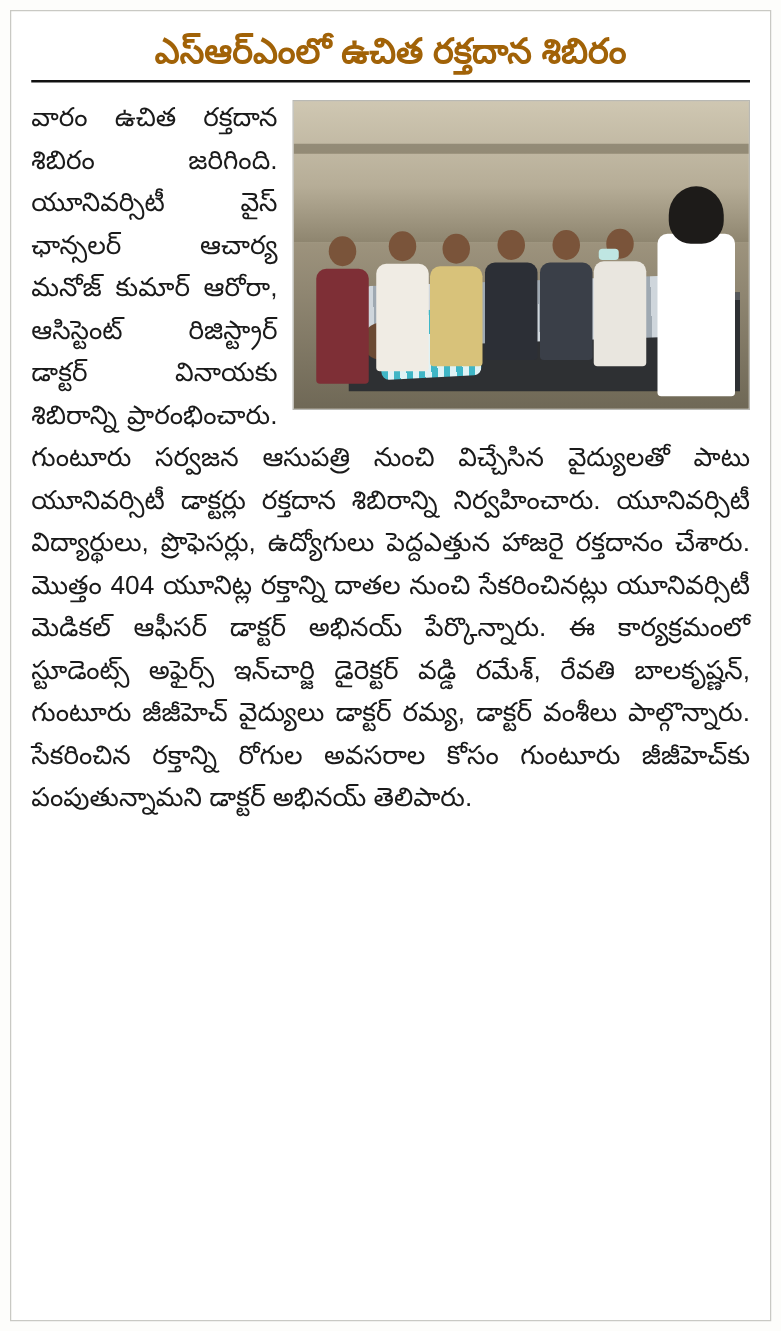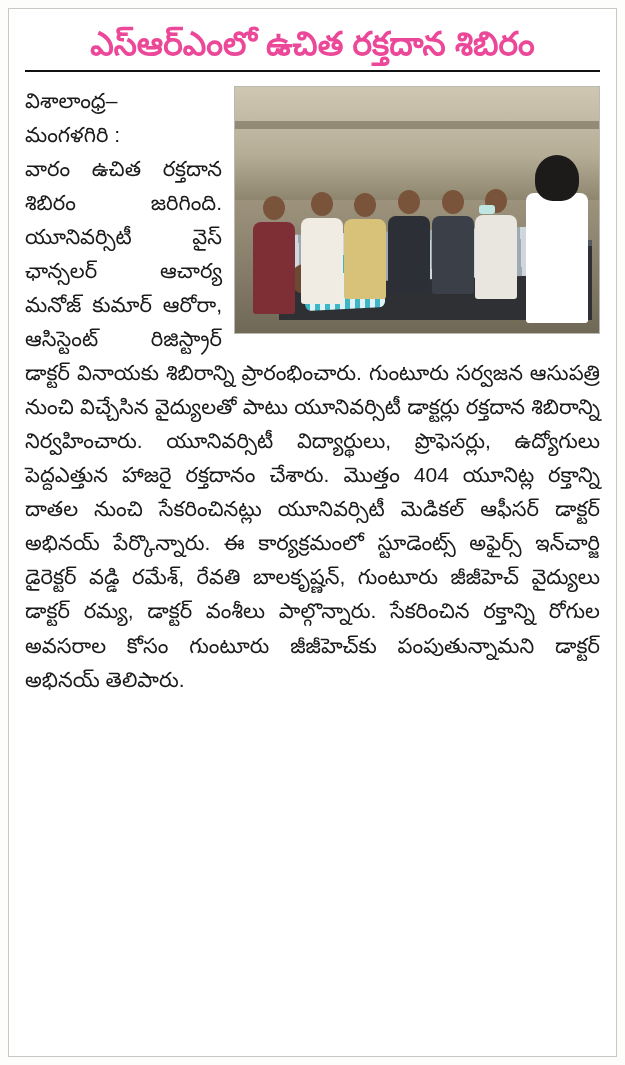--- a/index.html
+++ b/index.html
@@ -24,23 +24,23 @@
     top: 8px;
     width: 609px;
     height: 1049px;
     background: #ffffff;
     border: 1px solid #c9c9c4;
     box-sizing: border-box;
     padding: 14px 16px 10px 16px;
   }
   .headline {
     font-family: "Liberation Sans", sans-serif;
-    font-size: 33px;
+    font-size: 28px;
     font-weight: bold;
-    color: #ec4899;
+    color: #a16207;
     text-align: center;
     letter-spacing: 0px;
     line-height: 1.25;
     margin: 0 0 6px 0;
     white-space: nowrap;
   }
   .rule {
     height: 2px;
     background: #111111;
     margin: 4px 0 12px 0;
@@ -173,20 +173,19 @@
           <div class="torso"></div>
         </div>
         <div class="person p7">
           <div class="hair"></div>
           <div class="head"></div>
           <div class="torso"></div>
         </div>
       </div>
 
       <p class="lead">
-        <span class="lead-span">విశాలాంధ్ర– మంగళగిరి :</span>
       </p>
 
       <p class="para">వారం ఉచిత రక్తదాన శిబిరం జరిగింది. యూనివర్సిటీ వైస్ ఛాన్సలర్ ఆచార్య మనోజ్ కుమార్ ఆరోరా, ఆసిస్టెంట్ రిజిస్ట్రార్ డాక్టర్ వినాయకు శిబిరాన్ని ప్రారంభించారు. గుంటూరు సర్వజన ఆసుపత్రి నుంచి విచ్చేసిన వైద్యులతో పాటు యూనివర్సిటీ డాక్టర్లు రక్తదాన శిబిరాన్ని నిర్వహించారు. యూనివర్సిటీ విద్యార్థులు, ప్రొఫెసర్లు, ఉద్యోగులు పెద్దఎత్తున హాజరై రక్తదానం చేశారు. మొత్తం 404 యూనిట్ల రక్తాన్ని దాతల నుంచి సేకరించినట్లు యూనివర్సిటీ మెడికల్ ఆఫీసర్ డాక్టర్ అభినయ్ పేర్కొన్నారు. ఈ కార్యక్రమంలో స్టూడెంట్స్ అఫైర్స్ ఇన్‌చార్జి డైరెక్టర్ వడ్డి రమేశ్, రేవతి బాలకృష్ణన్, గుంటూరు జీజీహెచ్ వైద్యులు డాక్టర్ రమ్య, డాక్టర్ వంశీలు పాల్గొన్నారు. సేకరించిన రక్తాన్ని రోగుల అవసరాల కోసం గుంటూరు జీజీహెచ్‌కు పంపుతున్నామని డాక్టర్ అభినయ్ తెలిపారు.</p>
     </div>
 
   </div>
 </div>
 
 </body></html>

